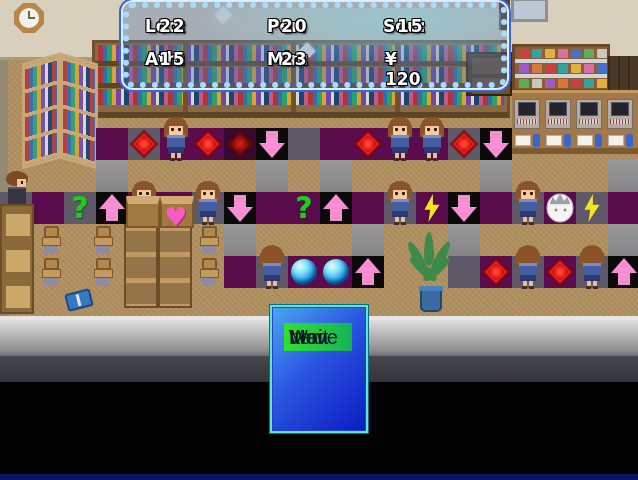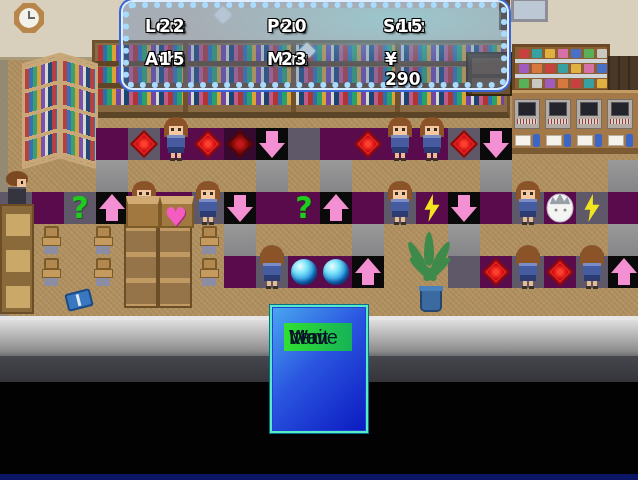--- a/index.html
+++ b/index.html
@@ -298,21 +298,21 @@
     </div>
     <div class="stat" style="left:22px;top:47px">
       <span class="lbl">Ath:</span>
       <span class="val">15</span>
     </div>
     <div class="stat" style="left:144px;top:47px">
       <span class="lbl">Min:</span>
       <span class="val">23</span>
     </div>
     <div class="stat" style="left:262px;top:47px">
-      <span class="lbl">¥ 290</span>
+      <span class="lbl">¥ 120</span>
     </div>
   </div>
 
   <div class="menu-window">
     <div class="menu-item selected">
       <span class="hl"></span>
       <span class="menu-label">Move</span>
     </div>
     <div class="menu-item">
 

